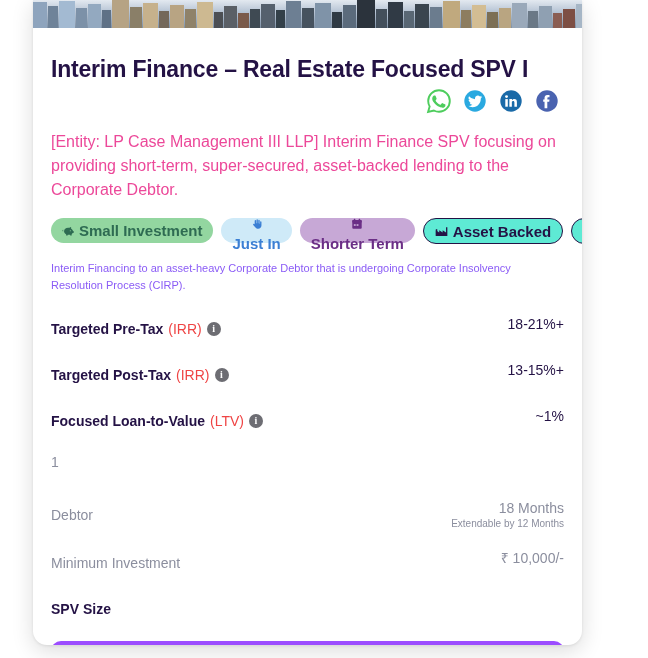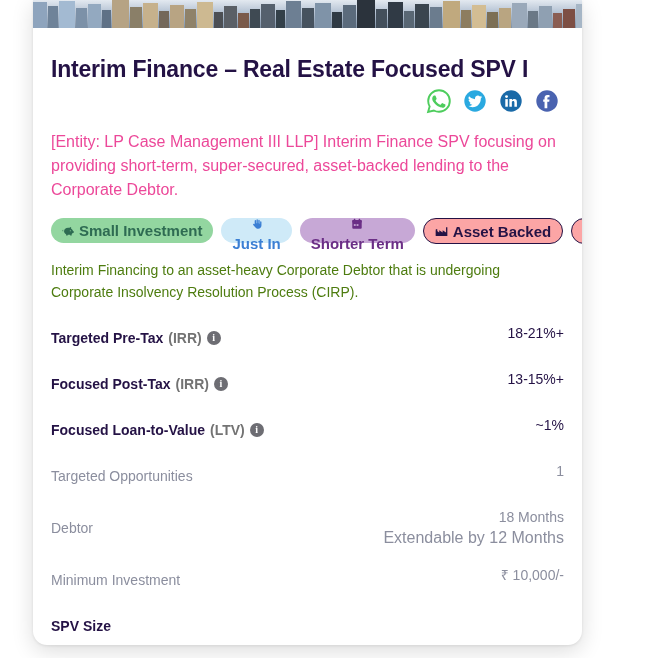--- a/index.html
+++ b/index.html
@@ -96,63 +96,63 @@
     border-radius: 13px;
     font-size: 15px;
     font-weight: 600;
     white-space: nowrap;
   }
   .tag .tico { font-size: 11.5px; line-height: 1; display:inline-flex; }
   .tag.green  { background: #93d6a0; color: #2e6b52; }
   .tag.blue   { background: #cfeaf8; color: #3b7fd4; flex-direction: column; }
   .tag.purple { background: #c7a8d6; color: #6b2f86; flex-direction: column; }
   .tag.outline{
-    background: #fca5a5;
+    background: #5eead4;
     color: #241245;
     border: 1.4px solid #241245;
     height: 26px;
     font-weight: 600;
   }
 
   .subdesc {
     margin-top: 16px;
-    font-size: 14px;
+    font-size: 11px;
     line-height: 1.55;
-    color: #4d7c0f;
+    color: #8b5cf6;
   }
 
   
   .metrics { margin-top: 20px; }
   .metric {
     display: flex;
     justify-content: space-between;
     min-height: 28px;
     margin-bottom: 18px;
   }
   .m-label {
     font-size: 14px;
     color: #241245;
     display: flex;
     align-items: center;
     gap: 5px;
   }
   .m-label.bold { font-weight: bold; }
   .m-label.muted { color: #8b8e9e; font-weight: normal; }
-  .m-sub { font-weight: bold; color: #737373; }
+  .m-sub { font-weight: normal; color: #ef4444; }
   .m-value {
     font-size: 14px;
     color: #241245;
     text-align: right;
     line-height: 1.35;
   }
   .m-value.bold { font-weight: normal; }
   .m-value.muted { color: #8b8e9e; font-weight: normal; }
   .m-value .vsub {
     display: block;
-    font-size: 16px;
+    font-size: 10px;
     color: #8b8e9e;
     font-weight: normal;
   }
 
   .info-icon {
     display: inline-flex;
     align-items: center;
     justify-content: center;
     width: 14px; height: 14px;
     border-radius: 50%;
@@ -343,40 +343,37 @@
           <div class="m-label bold">
             <span>Targeted Pre-Tax</span>
               <span class="m-sub">(IRR)</span>
             <span class="info-icon">i</span>
           </div>
           <div class="m-value bold">18-21%+</div>
         </div>
 
         <div class="metric">
           <div class="m-label bold">
-            <span>Focused Post-Tax</span>
+            <span>Targeted Post-Tax</span>
               <span class="m-sub">(IRR)</span>
             <span class="info-icon">i</span>
           </div>
           <div class="m-value bold">13-15%+</div>
         </div>
 
         <div class="metric">
           <div class="m-label bold">
             <span>Focused Loan-to-Value</span>
               <span class="m-sub">(LTV)</span>
             <span class="info-icon">i</span>
           </div>
           <div class="m-value bold">~1%</div>
         </div>
 
         <div class="metric">
-          <div class="m-label muted">
-            <span>Targeted Opportunities</span>
-          </div>
           <div class="m-value muted">1</div>
         </div>
 
         <div class="metric">
           <div class="m-label muted">
             <span>Debtor</span>
           </div>
           <div class="m-value muted">
             <span>18 Months</span>
             <span class="vsub">Extendable by 12 Months</span>

